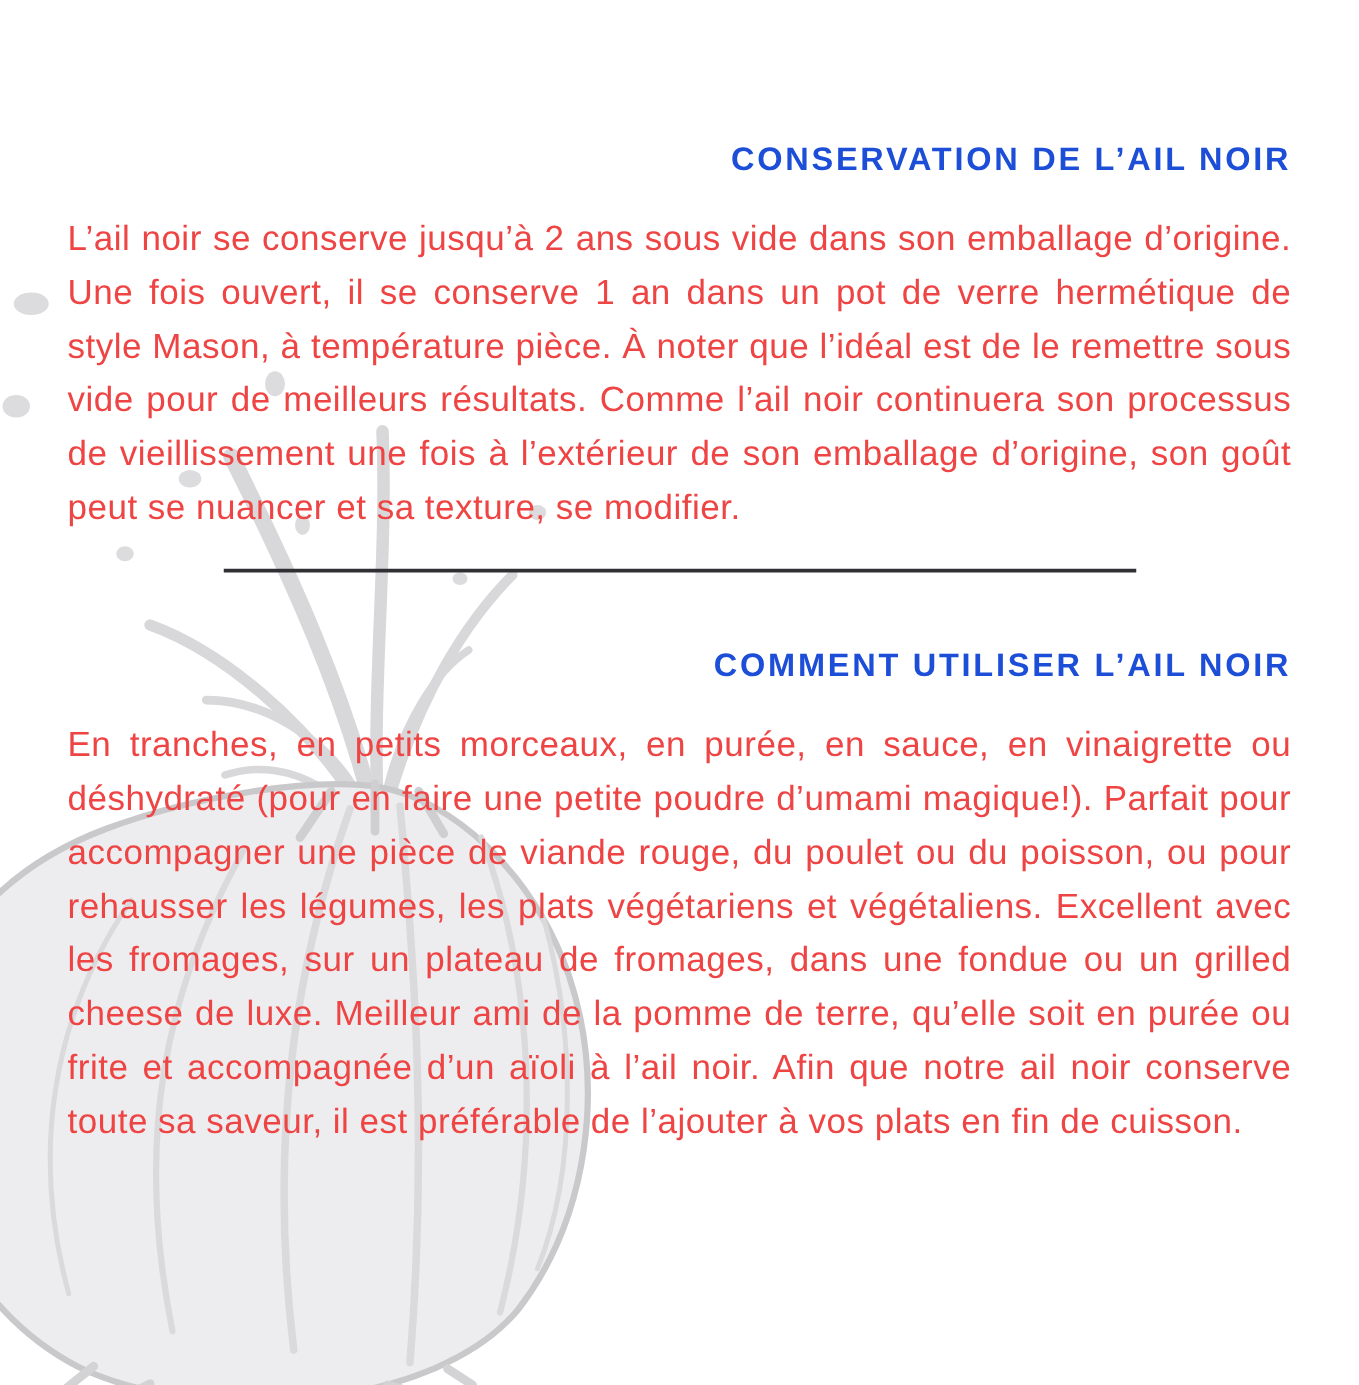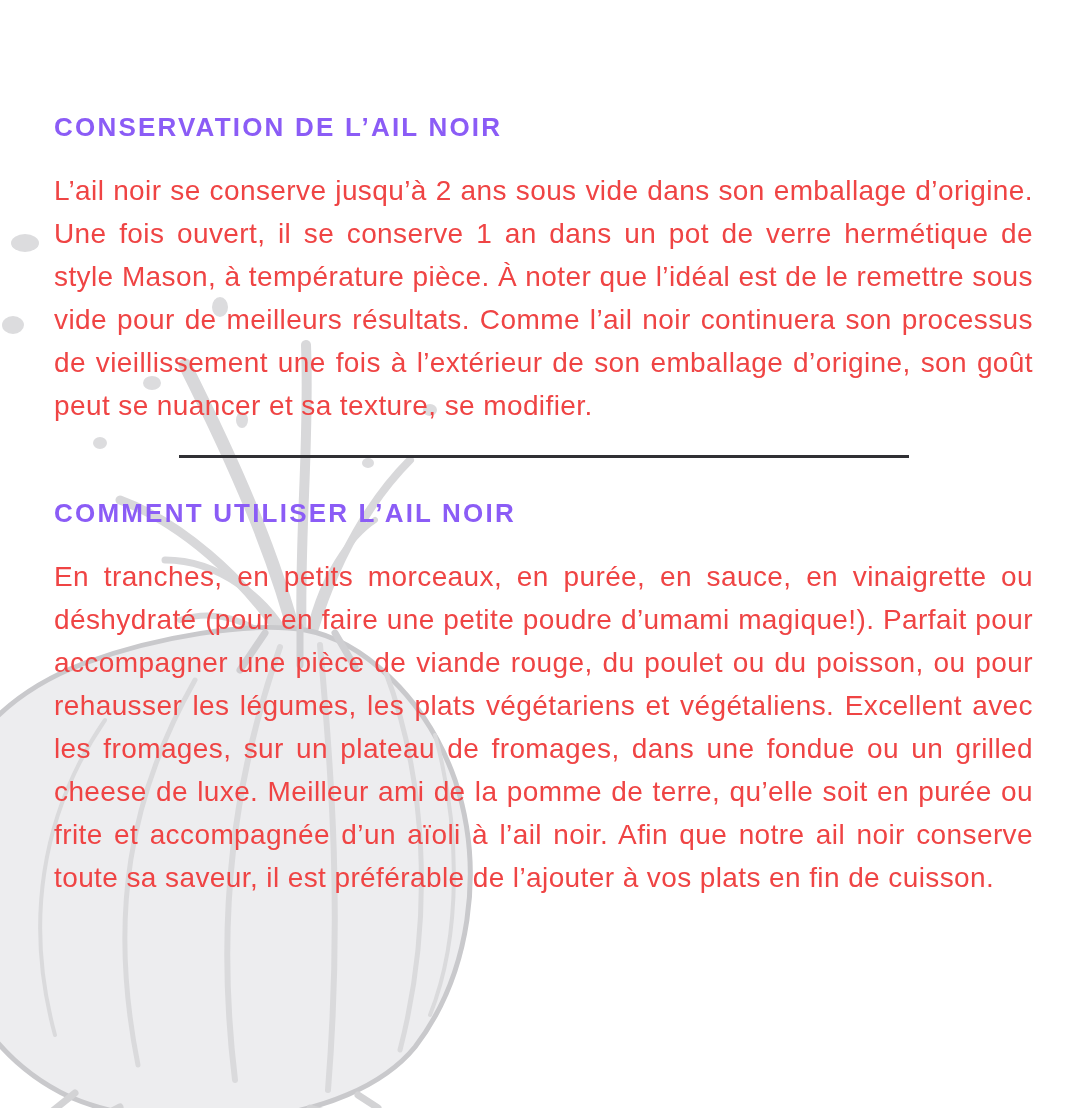--- a/index.html
+++ b/index.html
@@ -25,28 +25,28 @@
     z-index: 0;
     pointer-events: none;
   }
   .content {
     position: relative;
     z-index: 1;
     padding: 0 54px;
   }
   .section-title {
     margin-top: 0;
-    text-align: left;
+    text-align: right;
     font-size: 26px;
     font-weight: 700;
     letter-spacing: 2.2px;
-    color: #8b5cf6;
+    color: #1d4ed8;
   }
   .title-1 { padding-top: 112px; }
-  .title-2 { margin-top: 40px; }
+  .title-2 { margin-top: 59px; }
   .section-body {
     margin-top: 26px;
     text-align: justify;
     font-size: 28px;
     line-height: 43px;
     letter-spacing: 0.4px;
     color: #ef4444;
   }
   .divider {
     border: none;

